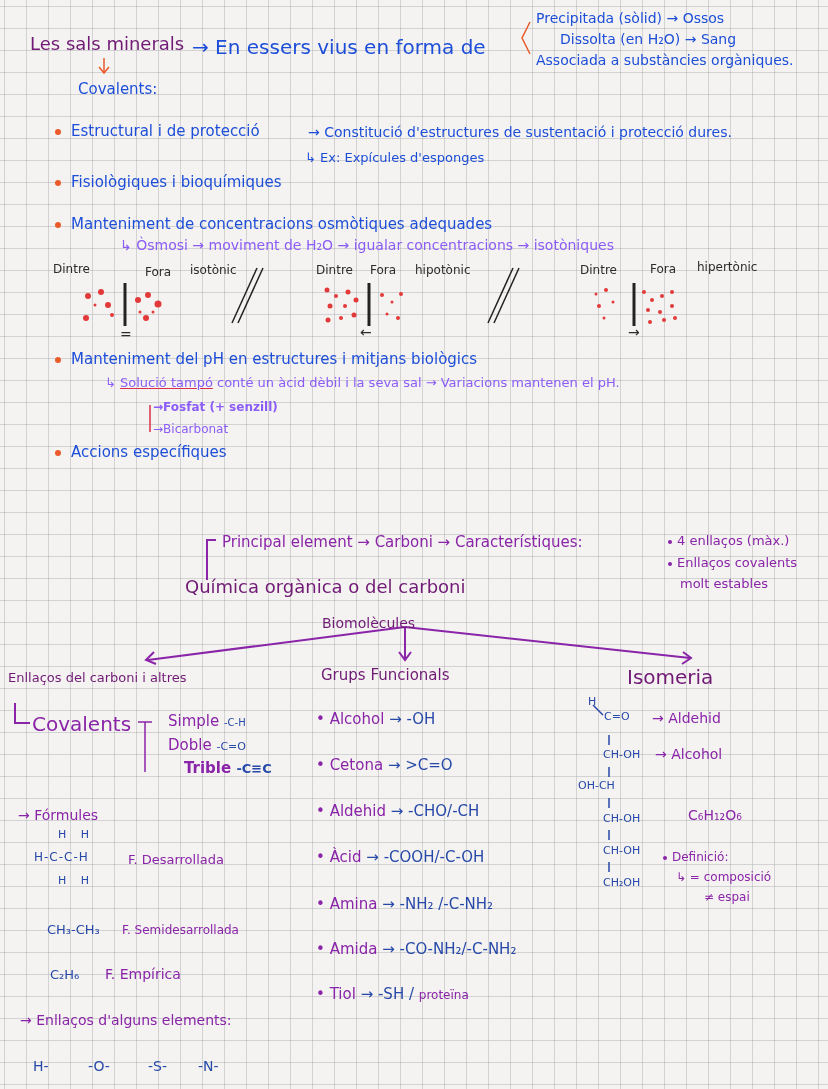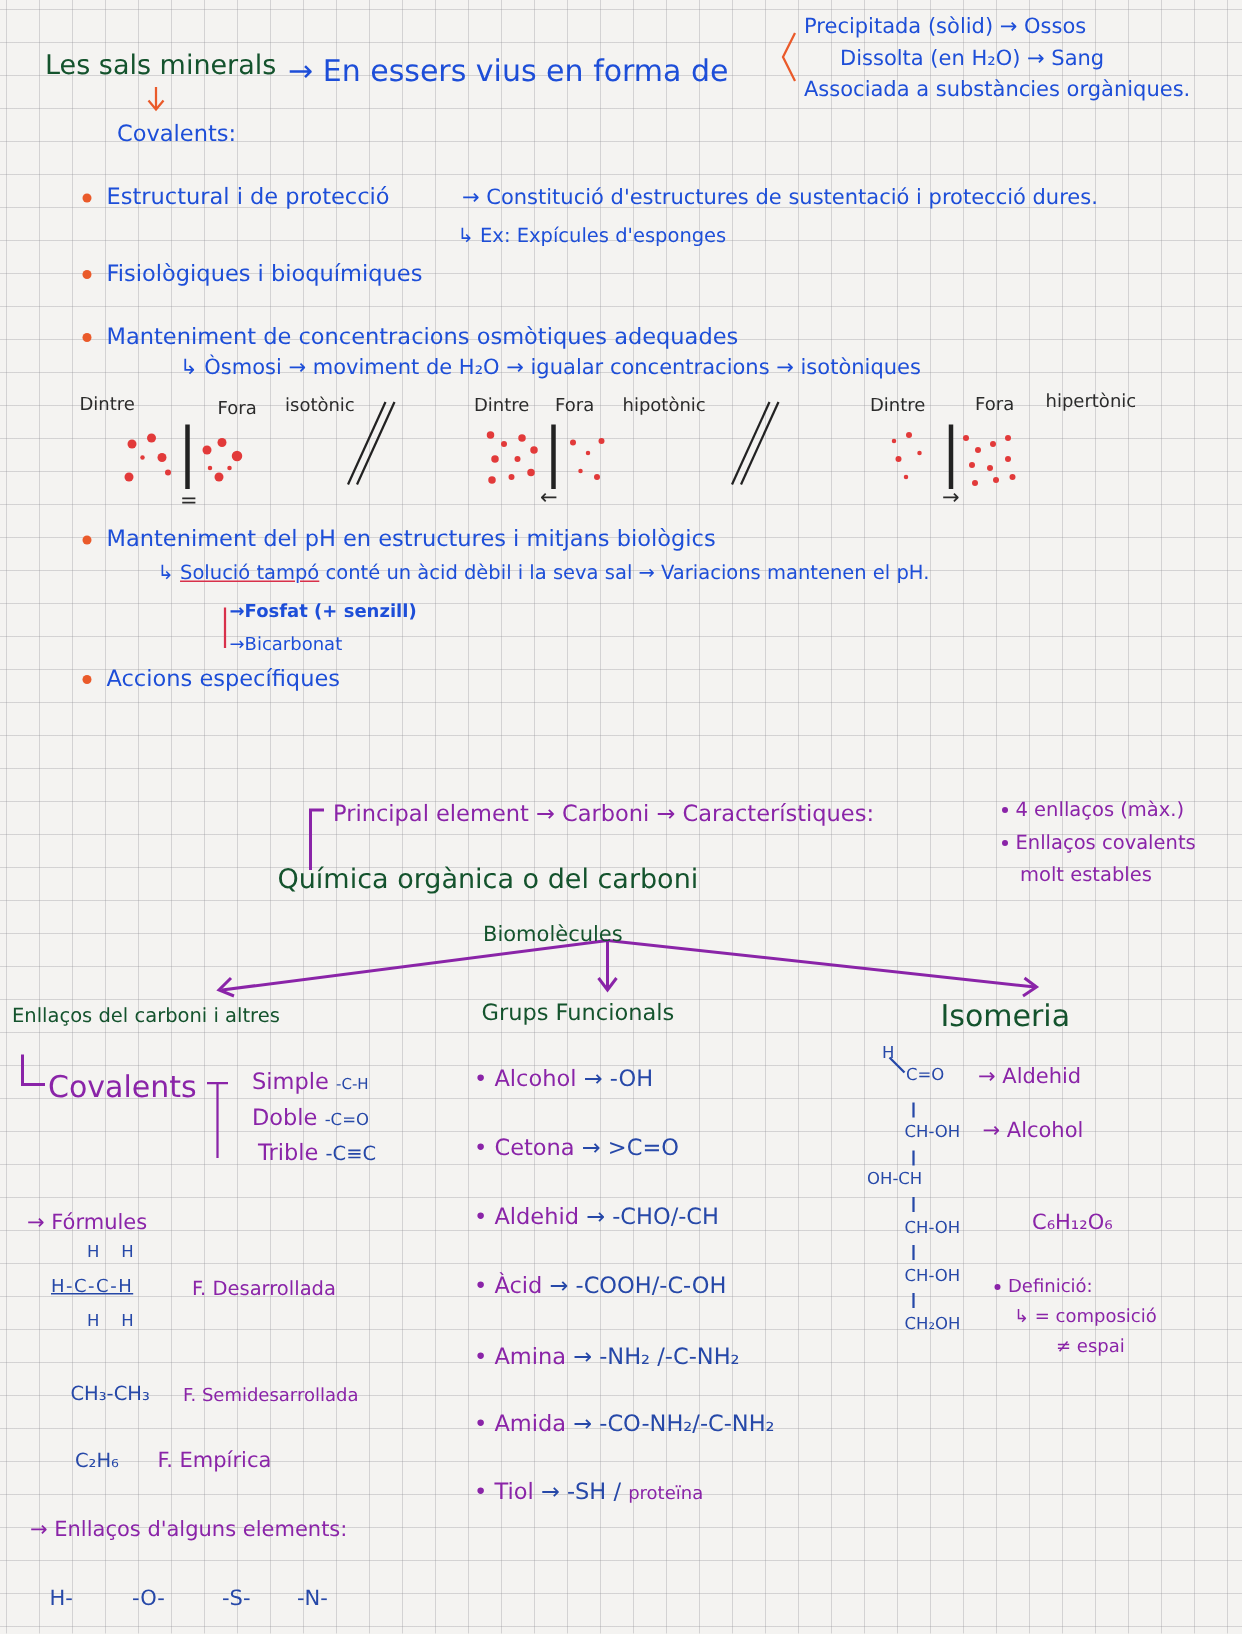--- a/index.html
+++ b/index.html
@@ -7,23 +7,23 @@
     width:828px; height:1089px; position:relative; overflow:hidden;
     background-color:#f4f3f1;
     background-image:
       linear-gradient(to right, rgba(150,150,155,0.35) 1px, transparent 1px),
       linear-gradient(to bottom, rgba(150,150,155,0.35) 1px, transparent 1px);
     background-size:22px 22px;
     background-position:4px 6px;
     font-family:"DejaVu Sans", sans-serif;
   }
   .abs { position:absolute; white-space:nowrap; }
-  .black { color:#14532d; }
+  .black { color:#701a75; }
   .orange { color:#1d4ed8; }
-  .red { color:#1d4ed8; }
+  .red { color:#8b5cf6; }
   .purple { color:#8a24a8; }
   .blue { color:#2648a8; }
   .t18 { font-size:18px; }
   .t16 { font-size:20px; }
   .t15 { font-size:15px; }
   .t14 { font-size:14px; }
   .t13 { font-size:13px; }
   .t12 { font-size:12px; }
   .t11 { font-size:11px; }
   .t10 { font-size:10px; }
@@ -187,25 +187,25 @@
 <div class="abs black t18" style="left:185px;top:576px;">Química orgànica o del carboni</div>
 <div class="abs black t14" style="left:322px;top:615px;">Biomolècules</div>
 
 <div class="abs black t13" style="left:8px;top:670px;">Enllaços del carboni i altres</div>
 <div class="abs black t15" style="left:321px;top:666px;">Grups Funcionals</div>
 <div class="abs black t16" style="left:627px;top:665px;">Isomeria</div>
 
 <div class="abs purple t16" style="left:32px;top:712px;">Covalents</div>
 <div class="abs purple t15" style="left:168px;top:712px;"><span>Simple</span> <span class="blue t10">-C-H</span></div>
 <div class="abs purple t15" style="left:168px;top:736px;"><span>Doble</span> <span class="blue t11">-C=O</span></div>
-<div class="abs purple t15" style="left:172px;top:759px;"><span>Trible</span> <span class="blue t13">-C≡C</span></div>
+<div class="abs purple t15" style="left:184px;top:759px;font-weight:bold;"><span>Trible</span> <span class="blue t13">-C≡C</span></div>
 
 <div class="abs purple t14" style="left:18px;top:807px;">→ Fórmules</div>
 <div class="abs blue t11" style="left:58px;top:828px;letter-spacing:1px;white-space:pre;">H   H</div>
-<div class="abs blue t12" style="left:34px;top:850px;letter-spacing:1px;text-decoration:underline;">H-C-C-H</div>
+<div class="abs blue t12" style="left:34px;top:850px;letter-spacing:1px;">H-C-C-H</div>
 <div class="abs blue t11" style="left:58px;top:874px;letter-spacing:1px;white-space:pre;">H   H</div>
 <div class="abs purple t13" style="left:128px;top:852px;">F. Desarrollada</div>
 
 <div class="abs blue t13" style="left:47px;top:922px;">CH₃-CH₃</div>
 <div class="abs purple t12" style="left:122px;top:923px;">F. Semidesarrollada</div>
 
 <div class="abs blue t13" style="left:50px;top:967px;">C₂H₆</div>
 <div class="abs purple t14" style="left:105px;top:966px;">F. Empírica</div>
 
 <div class="abs purple t14" style="left:20px;top:1012px;">→ Enllaços d'alguns elements:</div>

